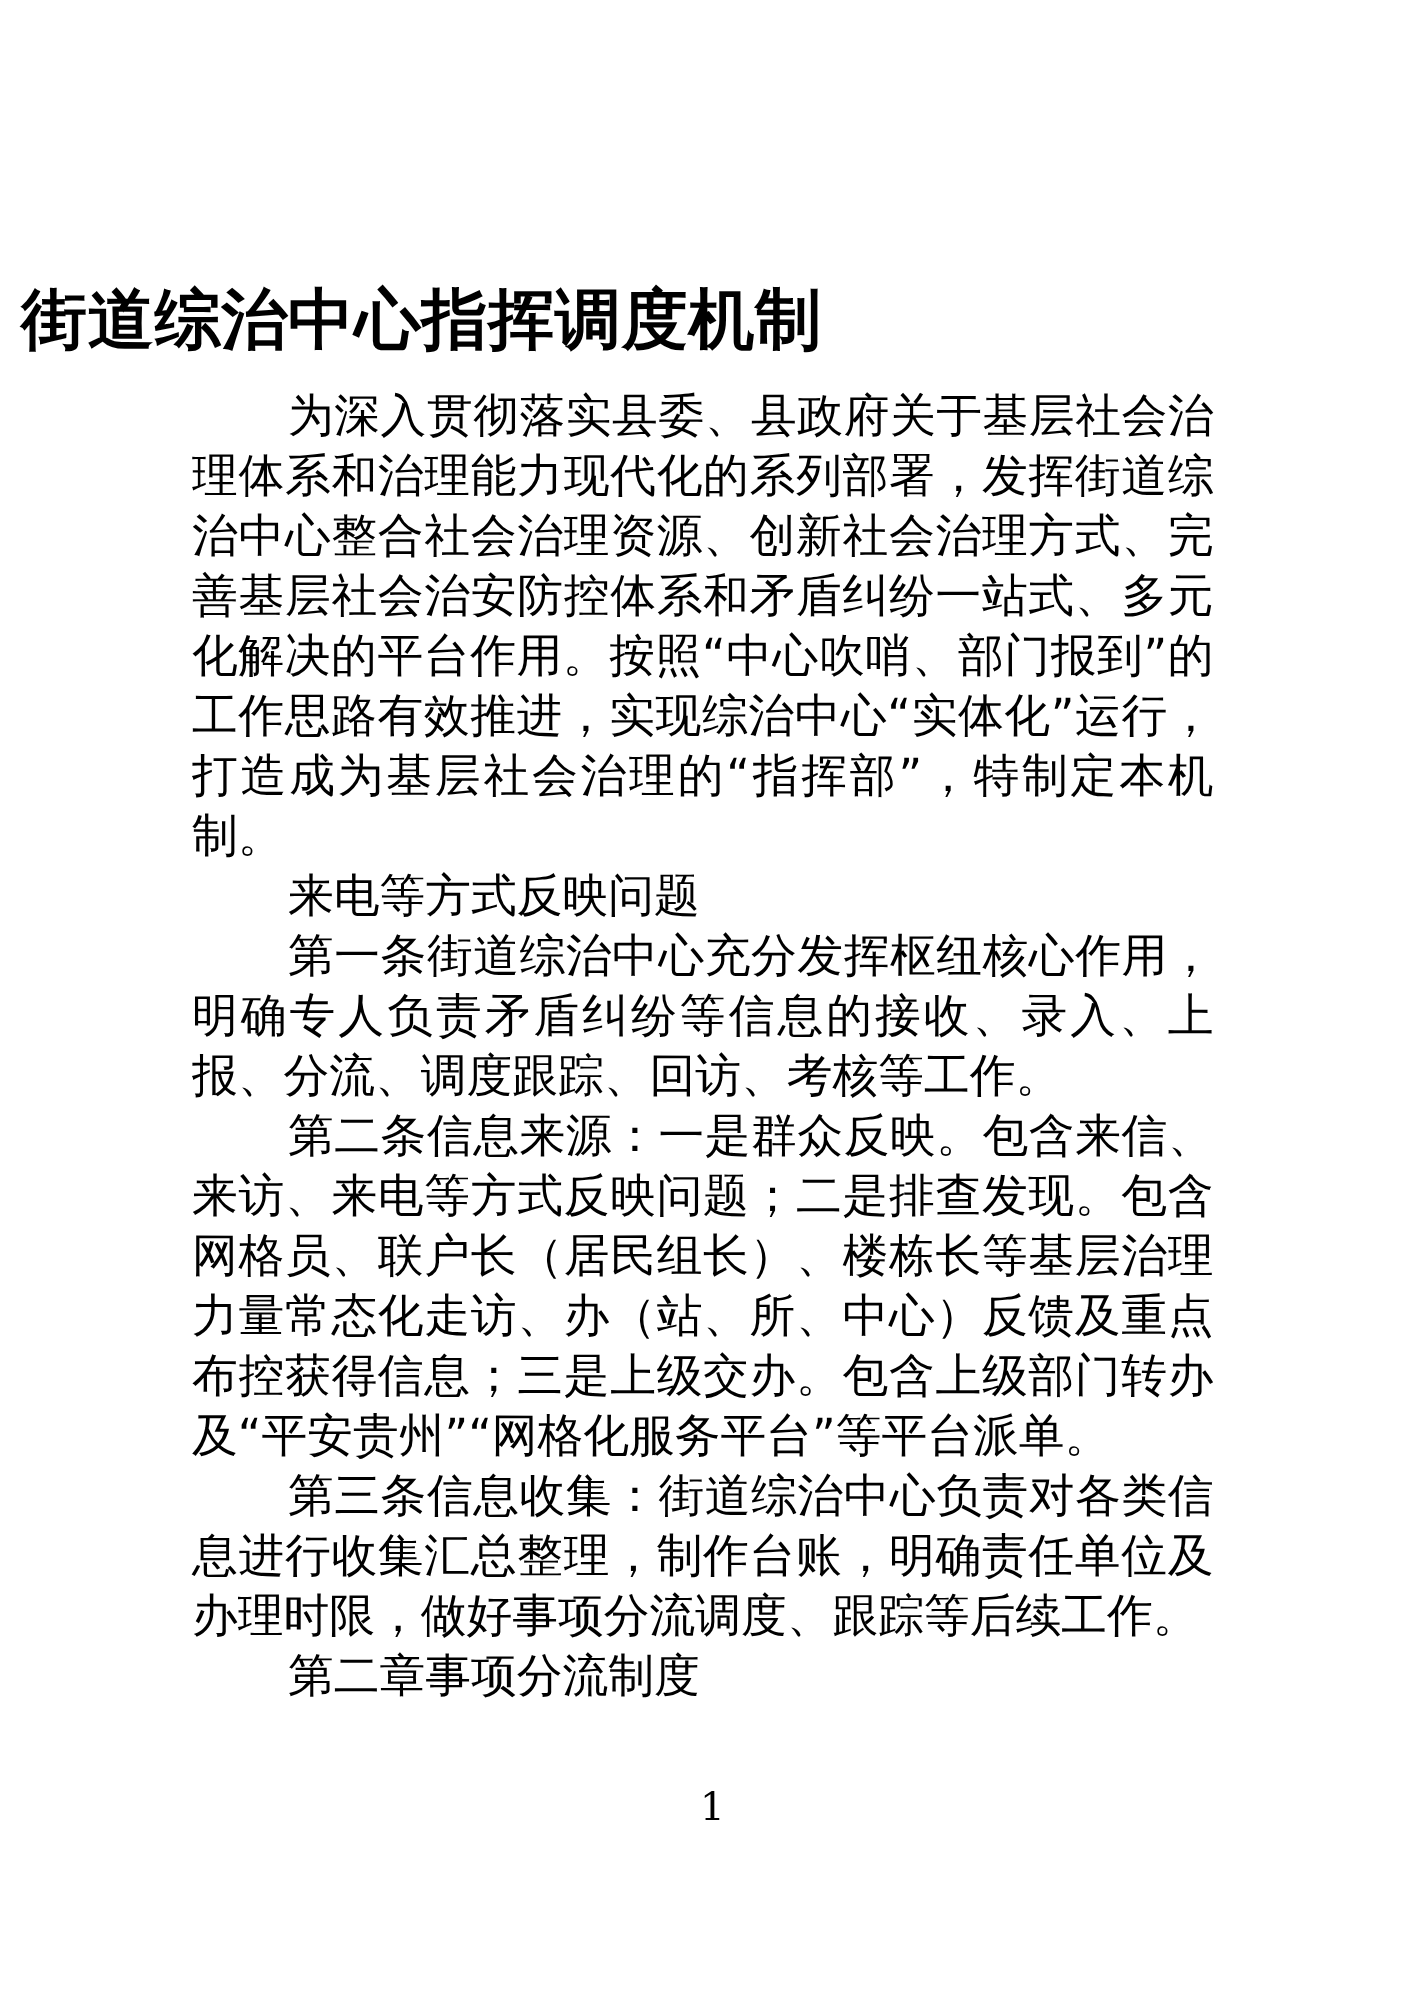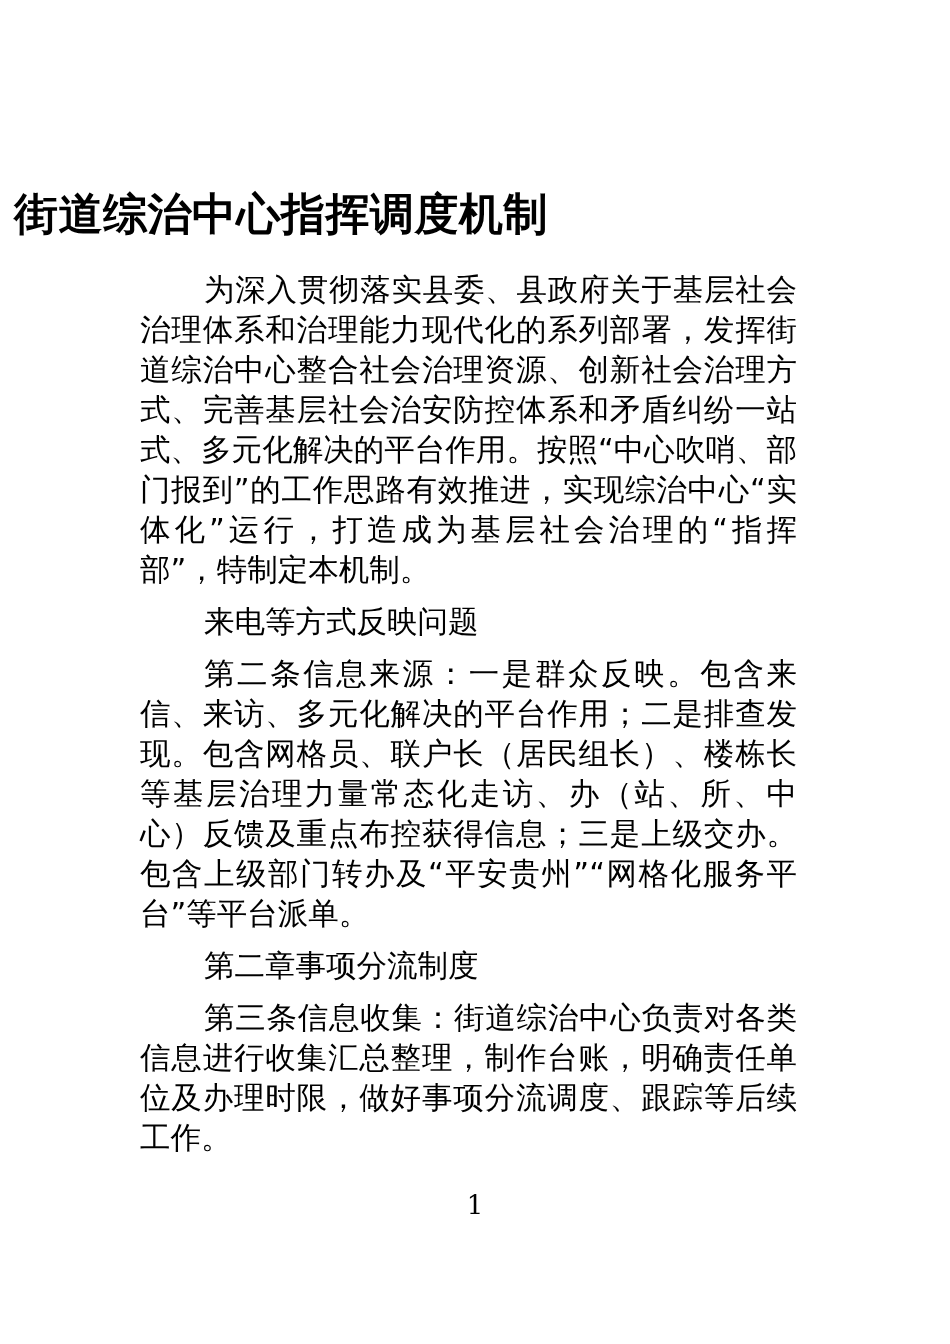--- a/index.html
+++ b/index.html
@@ -44,21 +44,21 @@
     top: 258px;
     width: 681px;
   }
 
   .para {
     font-size: 30.5px;
     line-height: 40px;
     text-align: justify;
     text-align-last: left;
     text-justify: inter-character;
-    margin: 12px;
+    margin: 0;
     letter-spacing: 0;
   }
 
   .para.indent {
     text-indent: 64px;
   }
 
   .page-number {
     position: absolute;
     left: 0;
@@ -73,20 +73,21 @@
 </head>
 <body>
 
 <div class="page">
 
   <h1 class="doc-title">街道综治中心指挥调度机制</h1>
 
   <div class="body-block">
     <p class="para indent">为深入贯彻落实县委、县政府关于基层社会治理体系和治理能力现代化的系列部署，发挥街道综治中心整合社会治理资源、创新社会治理方式、完善基层社会治安防控体系和矛盾纠纷一站式、多元化解决的平台作用。按照“中心吹哨、部门报到”的工作思路有效推进，实现综治中心“实体化”运行，打造成为基层社会治理的“指挥部”，特制定本机制。</p>
     <p class="para indent">来电等方式反映问题</p>
-    <p class="para indent">第二条信息来源：一是群众反映。包含来信、来访、多元化解决的平台作用；二是排查发现。包含网格员、联户长（居民组长）、楼栋长等基层治理力量常态化走访、办（站、所、中心）反馈及重点布控获得信息；三是上级交办。包含上级部门转办及“平安贵州”“网格化服务平台”等平台派单。</p>
+    <p class="para indent">第一条街道综治中心充分发挥枢纽核心作用，明确专人负责矛盾纠纷等信息的接收、录入、上报、分流、调度跟踪、回访、考核等工作。</p>
+    <p class="para indent">第二条信息来源：一是群众反映。包含来信、来访、来电等方式反映问题；二是排查发现。包含网格员、联户长（居民组长）、楼栋长等基层治理力量常态化走访、办（站、所、中心）反馈及重点布控获得信息；三是上级交办。包含上级部门转办及“平安贵州”“网格化服务平台”等平台派单。</p>
+    <p class="para indent">第三条信息收集：街道综治中心负责对各类信息进行收集汇总整理，制作台账，明确责任单位及办理时限，做好事项分流调度、跟踪等后续工作。</p>
     <p class="para indent">第二章事项分流制度</p>
-    <p class="para indent">第三条信息收集：街道综治中心负责对各类信息进行收集汇总整理，制作台账，明确责任单位及办理时限，做好事项分流调度、跟踪等后续工作。</p>
   </div>
 
   <div class="page-number">1</div>
 
 </div>
 
 </body></html>

